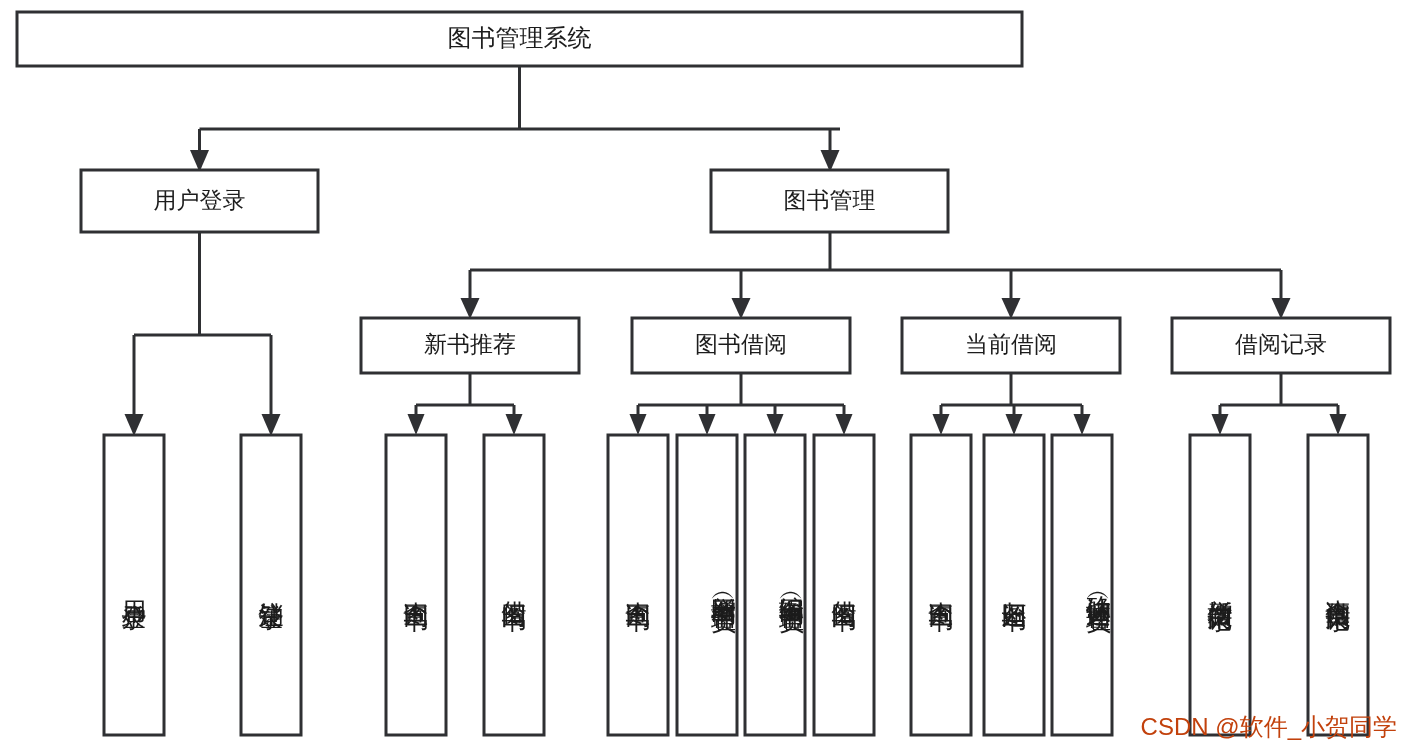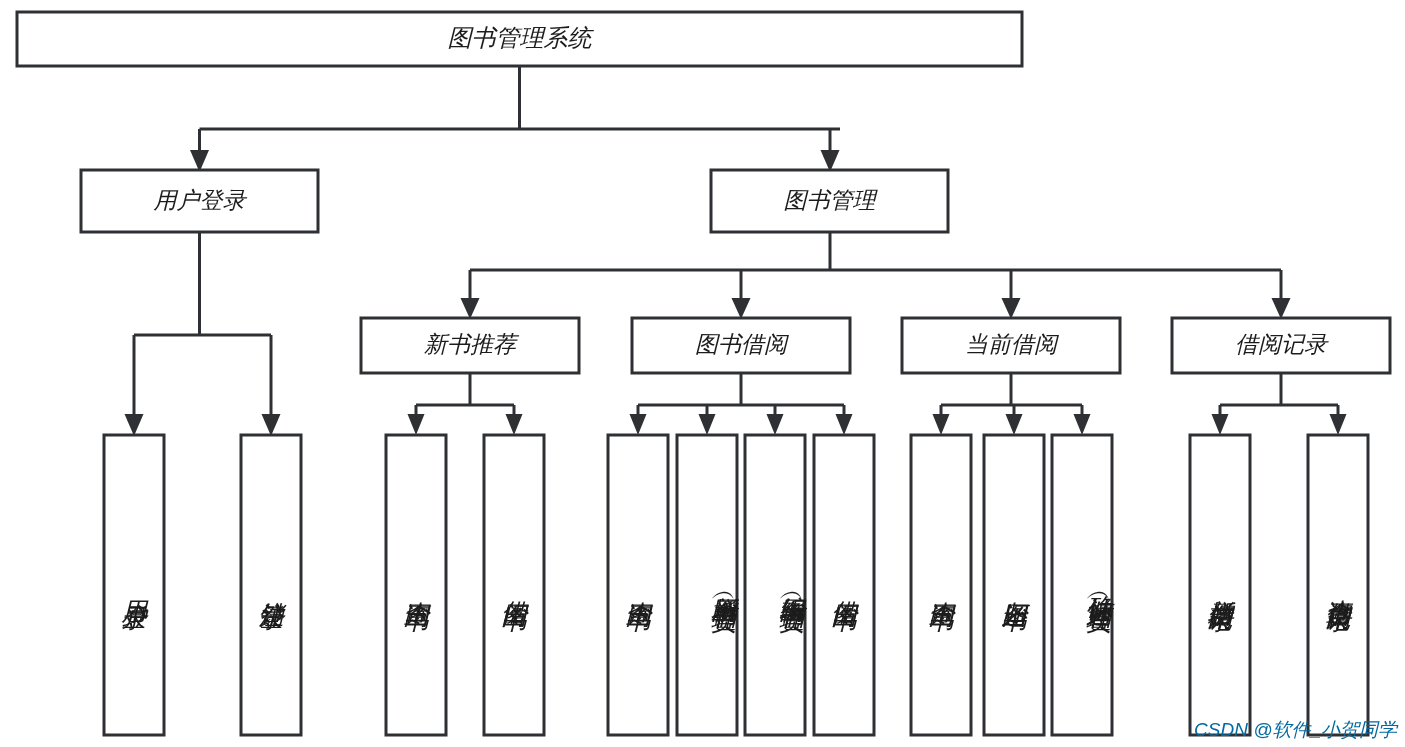--- a/index.html
+++ b/index.html
@@ -12,21 +12,20 @@
     width: 1405px;
     height: 747px;
     font-family: "Liberation Sans", "DejaVu Sans", sans-serif;
     overflow: hidden;
     position: relative;
   }
   #diagram-root {
     position: relative;
     width: 1405px;
     height: 747px;
-    font-style: italic;
   }
   svg.diagram-canvas {
     position: absolute;
     top: 0;
     left: 0;
     width: 1405px;
     height: 747px;
     display: block;
   }
   .node-box {
@@ -72,22 +71,22 @@
     justify-content: center;
     text-align: center;
     white-space: nowrap;
     pointer-events: none;
   }
   .watermark {
     position: absolute;
     right: 8px;
     bottom: 4px;
     font-family: "Liberation Sans", "DejaVu Sans", sans-serif;
-    font-size: 19px;
-    color: #0369a1;
+    font-size: 24px;
+    color: #c2410c;
     white-space: nowrap;
   }
 </style>
 </head>
 <body>
 
 <div id="diagram-root">
 
   <svg class="diagram-canvas" viewBox="0 0 1405 747">
     <defs>

